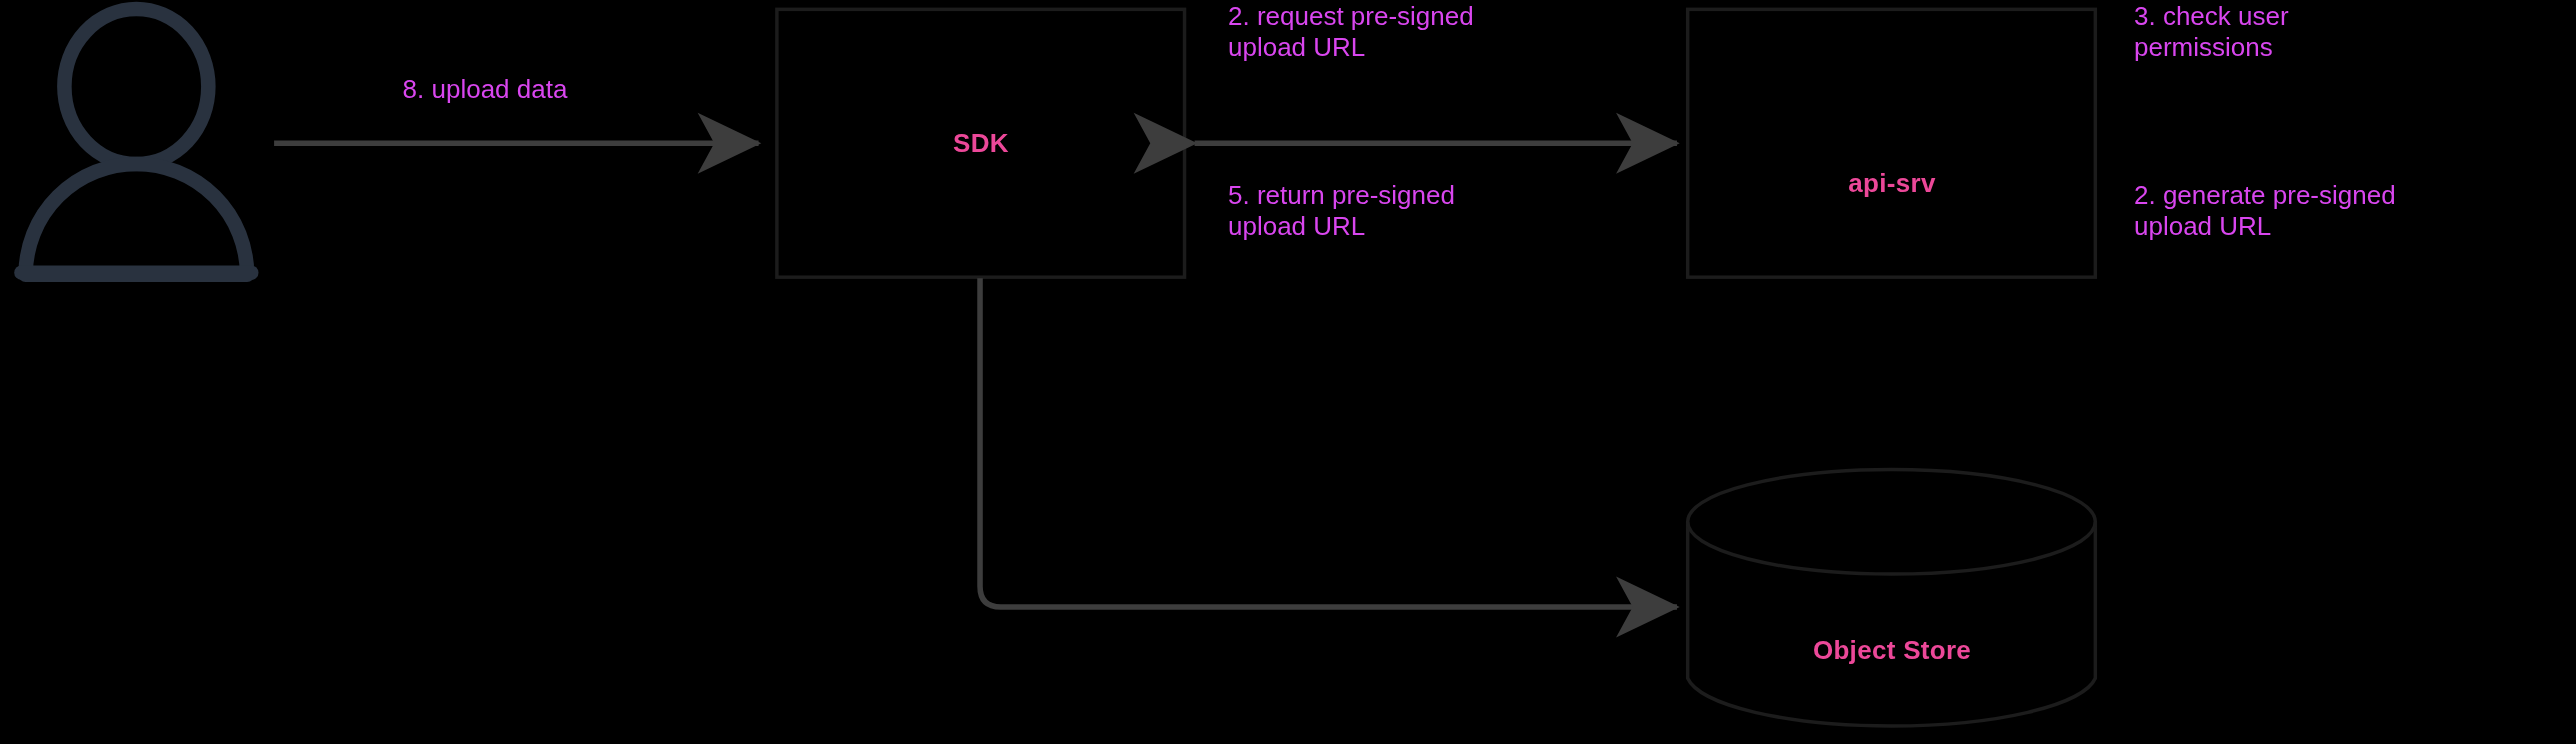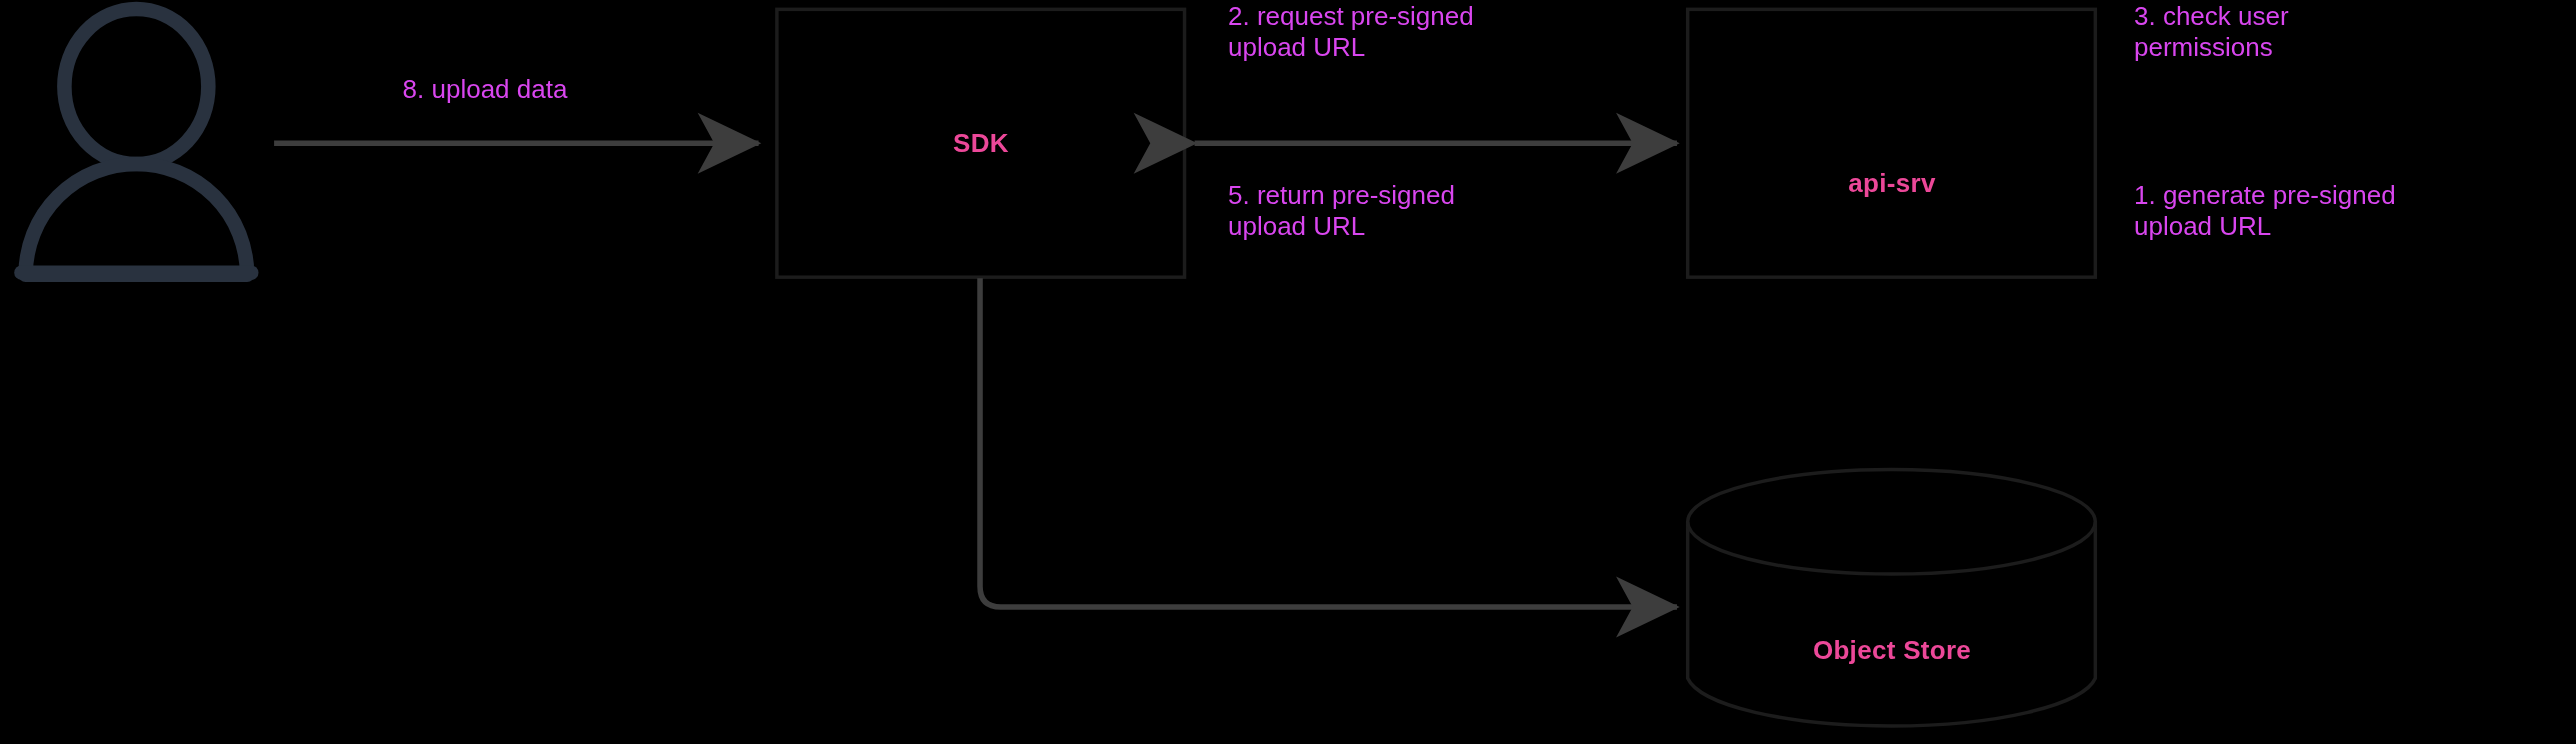--- a/index.html
+++ b/index.html
@@ -100,17 +100,17 @@
   <div class="edge-label align-left" style="left:1228px; top:1.4px;">2. request pre-signed
 upload URL</div>
 
   <div class="edge-label align-left" style="left:1228px; top:180px;">5. return pre-signed
 upload URL</div>
 
 
   <div class="edge-label align-left" style="left:2134px; top:1.4px;">3. check user
 permissions</div>
 
-  <div class="edge-label align-left" style="left:2134px; top:180px;">1. generate pre-signed
+  <div class="edge-label align-left" style="left:2134px; top:180px;">2. generate pre-signed
 upload URL</div>
 
 </div>
 
 
 </body></html>

